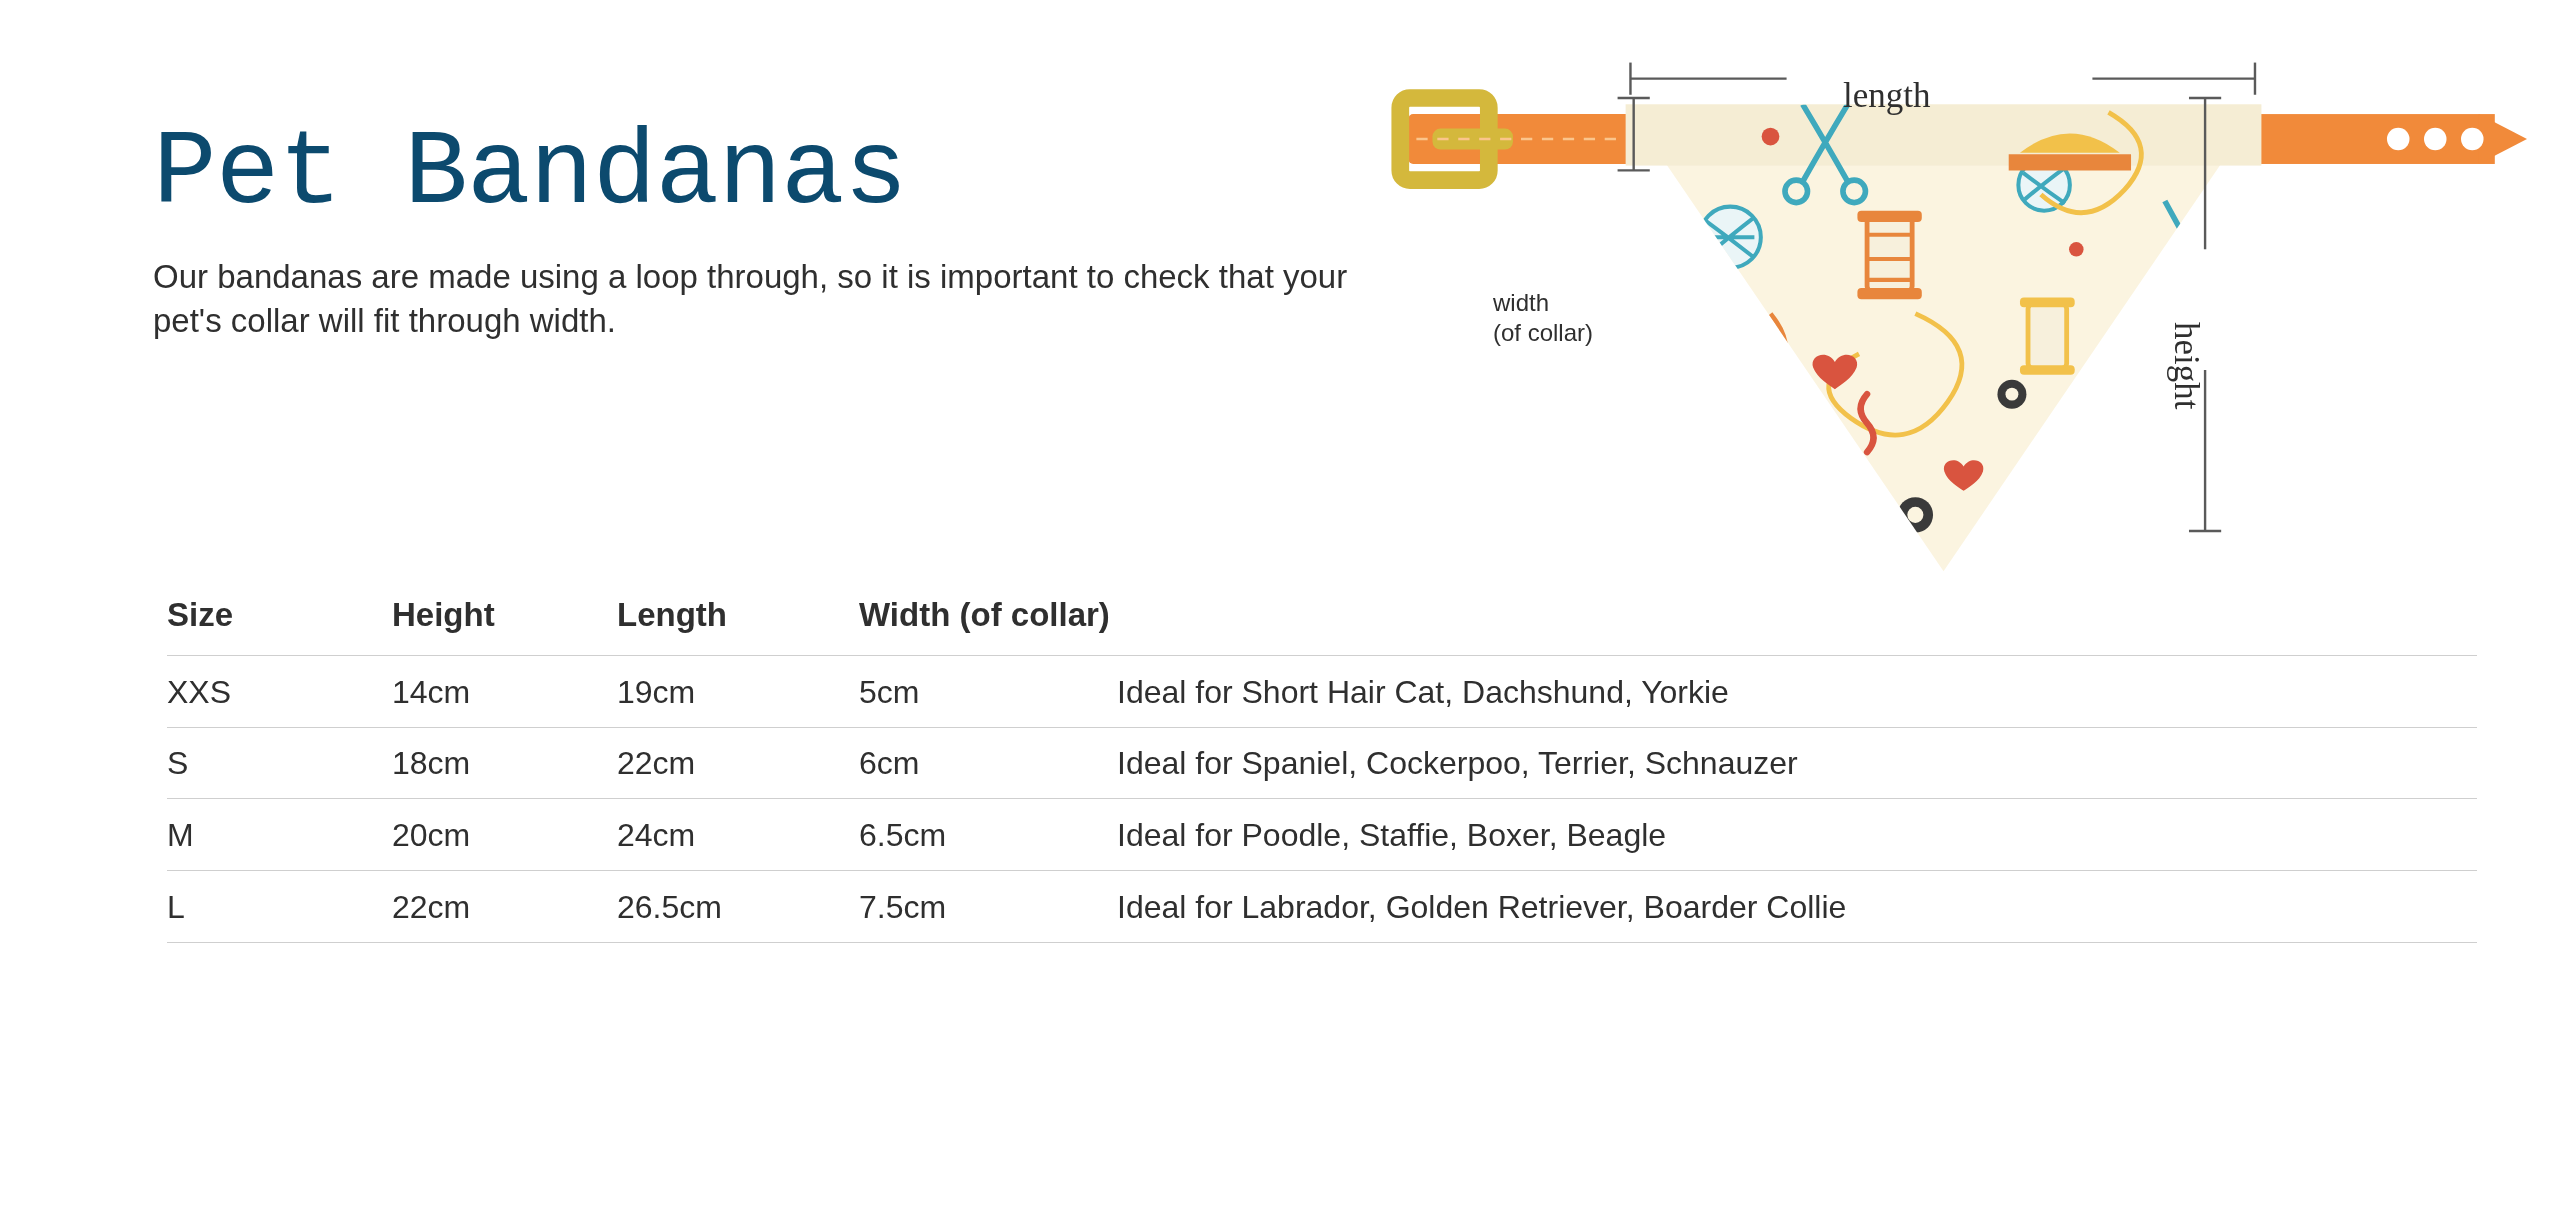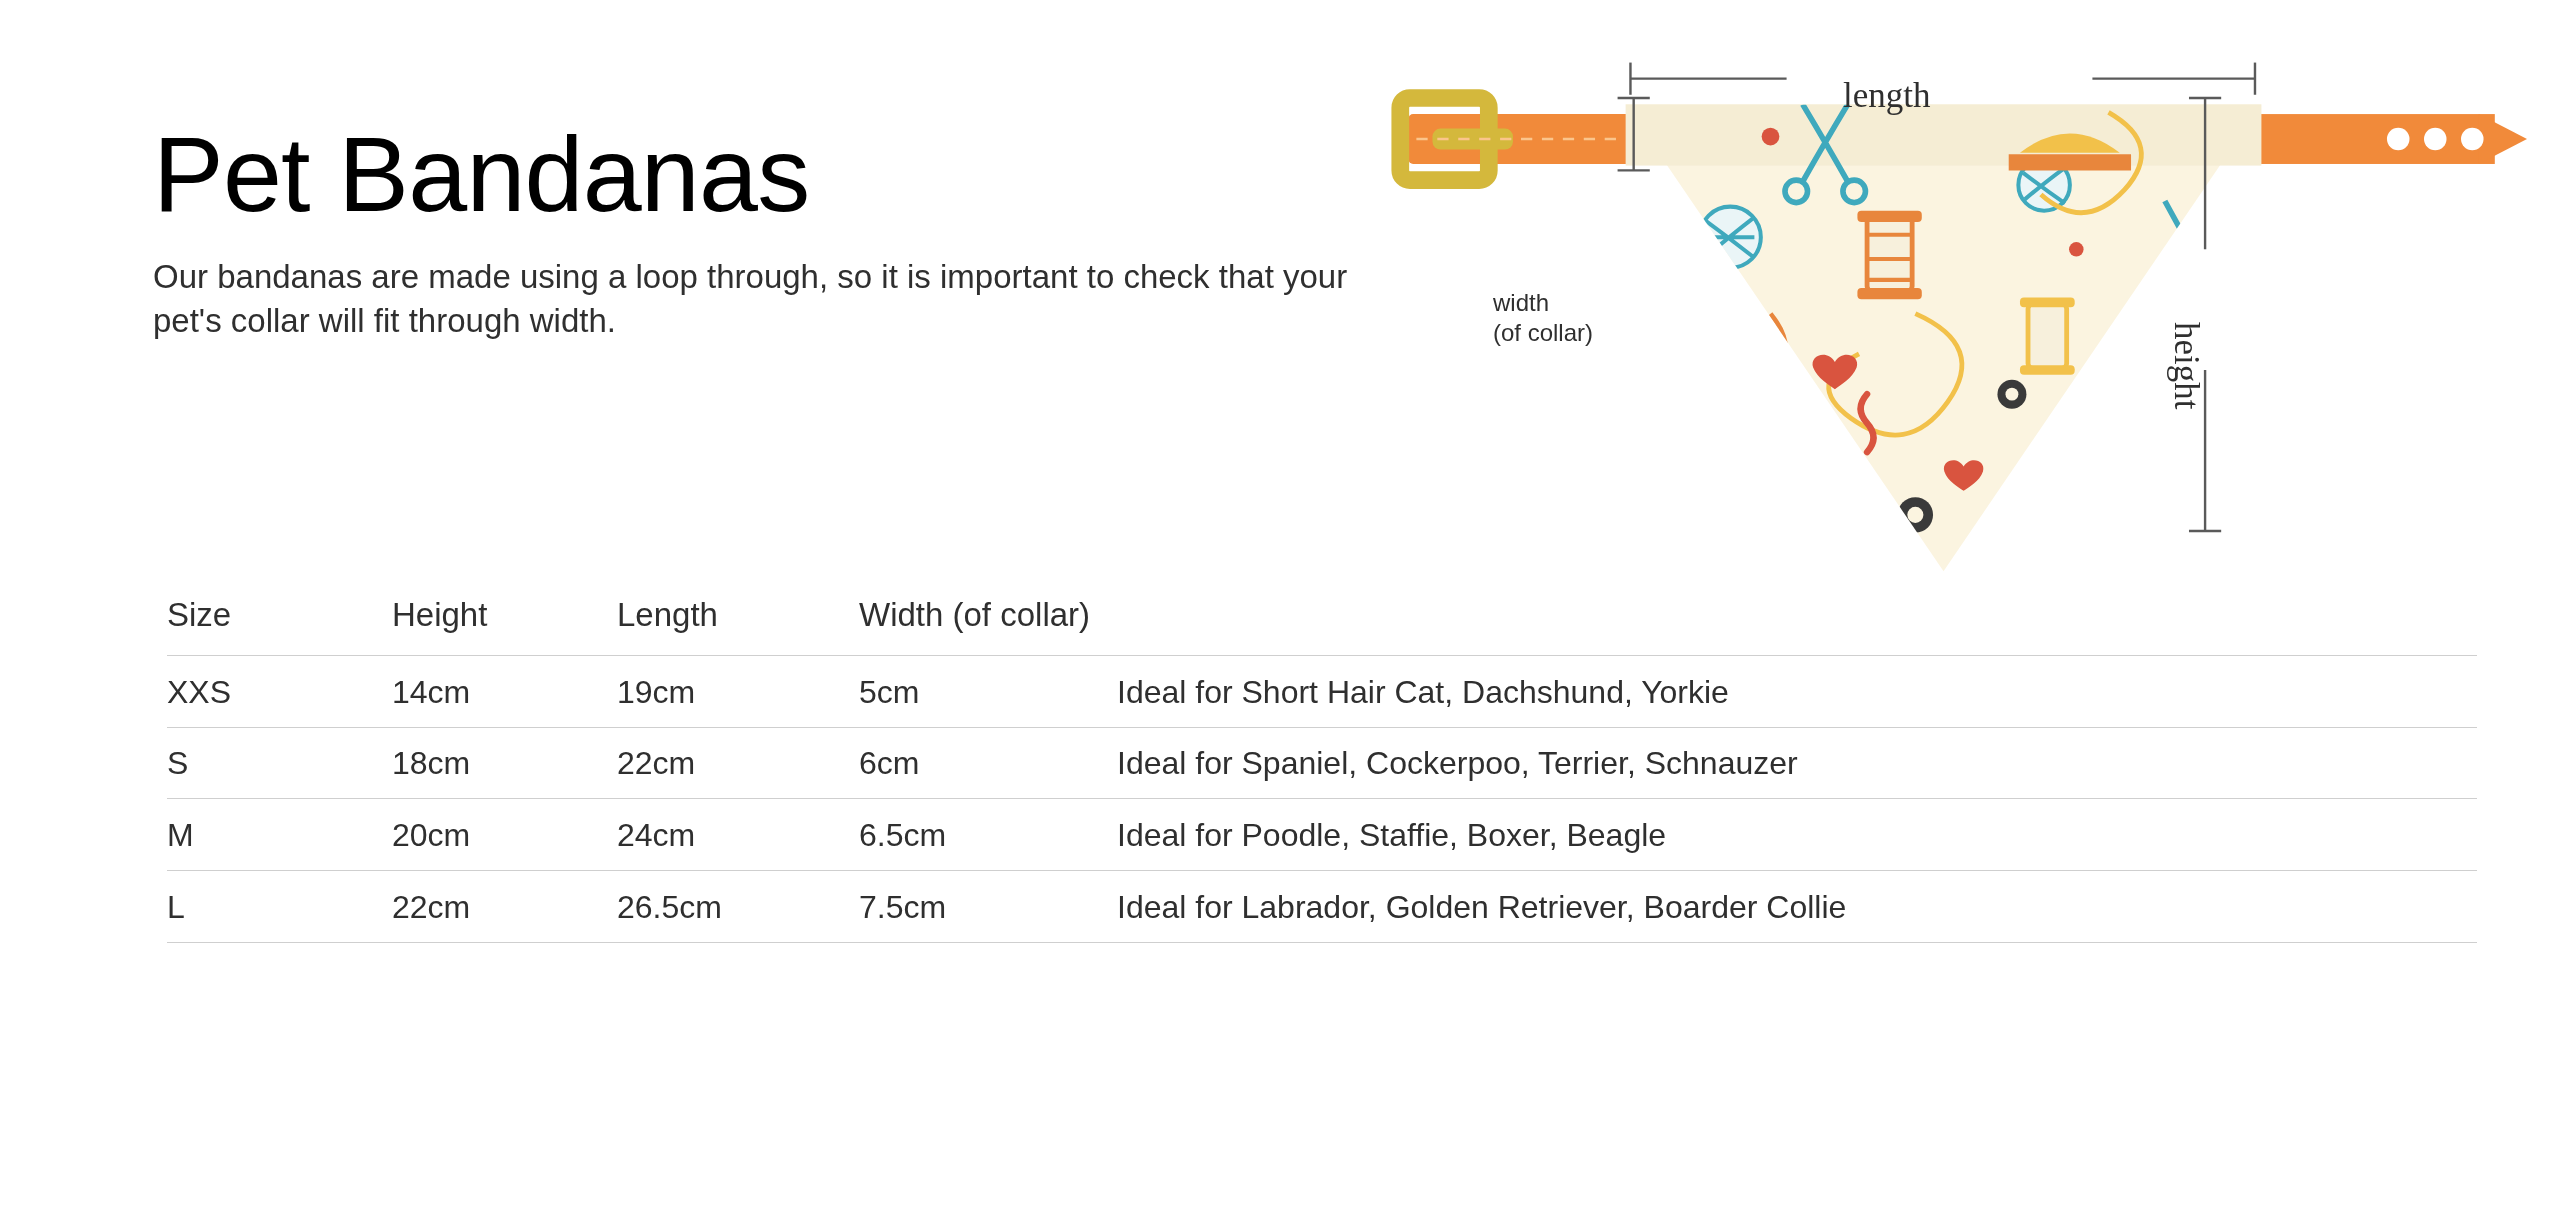--- a/index.html
+++ b/index.html
@@ -17,25 +17,25 @@
   }
 
   
   .left-col {
     position: absolute;
     left: 153px;
     top: 121px;
     width: 1256px;
   }
   .title {
-    font-family: Liberation Sans, sans-serif;
+    font-family: Liberation Mono, monospace;
     font-size: 106px;
     line-height: 1.0;
     font-weight: 400;
-    color: #000000;
+    color: #0c4a6e;
     letter-spacing: -0.8px;
     margin: 0;
   }
   .intro {
     margin-top: 28px;
     font-size: 33px;
     line-height: 1.33;
     color: #2f2f2f;
     font-family: "Liberation Sans", sans-serif;
     max-width: 1256px;
@@ -52,21 +52,21 @@
   
   .size-table {
     position: absolute;
     left: 167px;
     top: 596px;
     width: 2310px;
     border-collapse: collapse;
   }
   .size-table th {
     text-align: left;
-    font-weight: 400;
+    font-weight: 700;
     font-size: 33px;
     color: #2f2f2f;
     font-family: "Liberation Sans", sans-serif;
     padding: 0 0 21px 0;
     margin-top: 25px;
   }
   .size-table td {
     font-size: 32px;
     color: #2f2f2f;
     font-family: "Liberation Sans", sans-serif;

